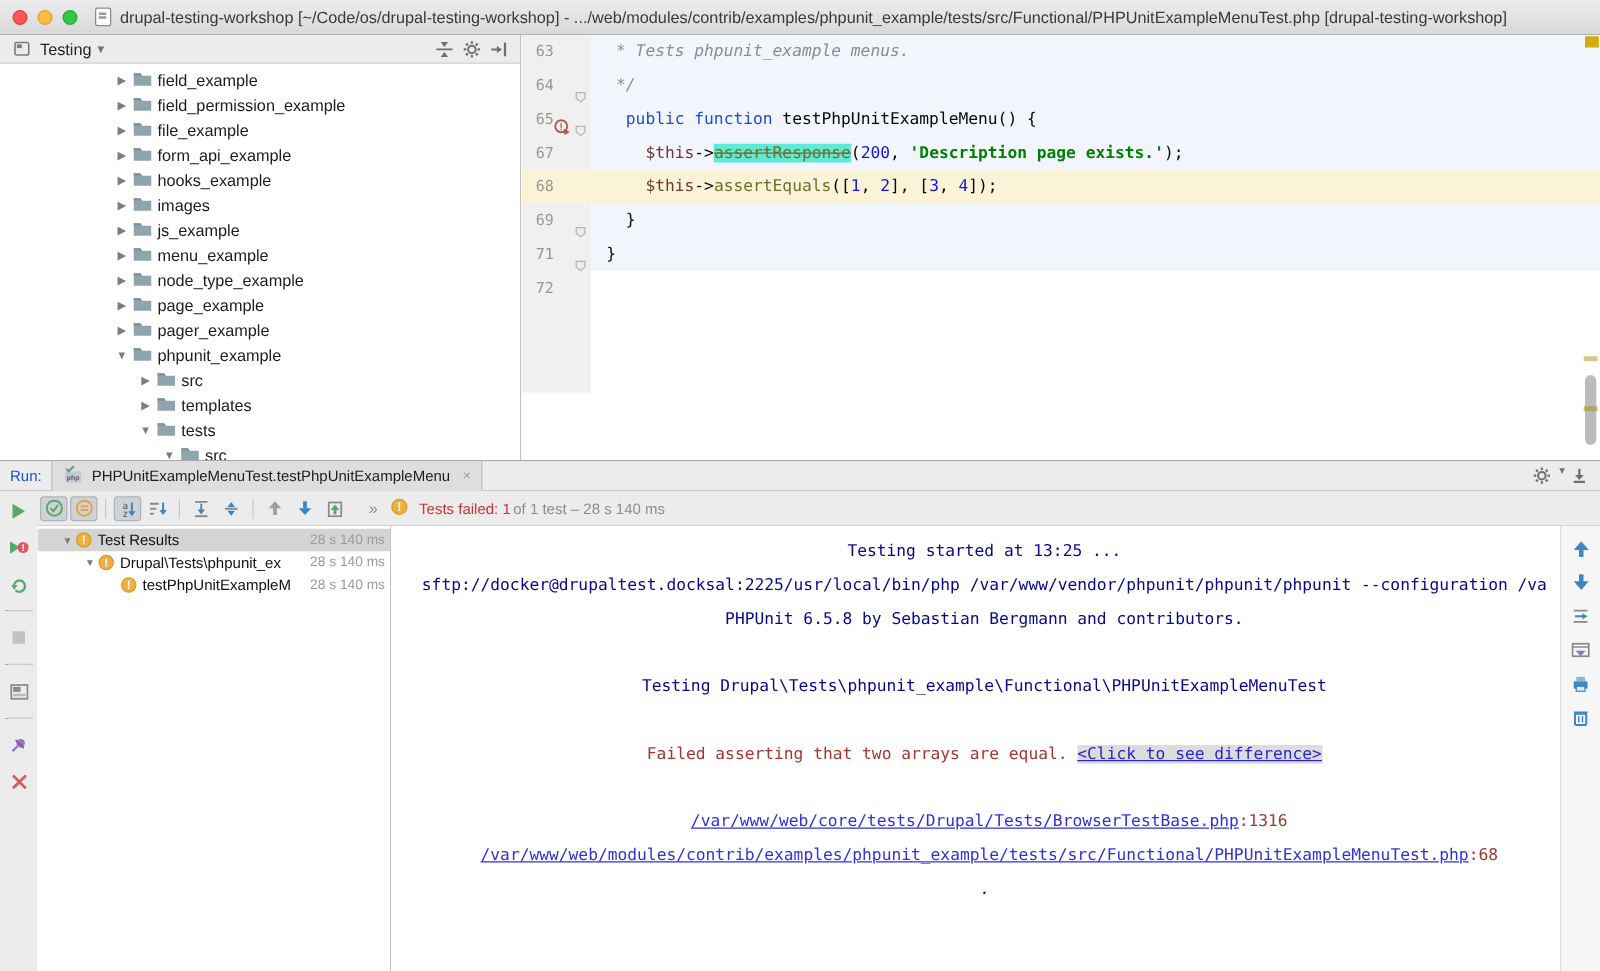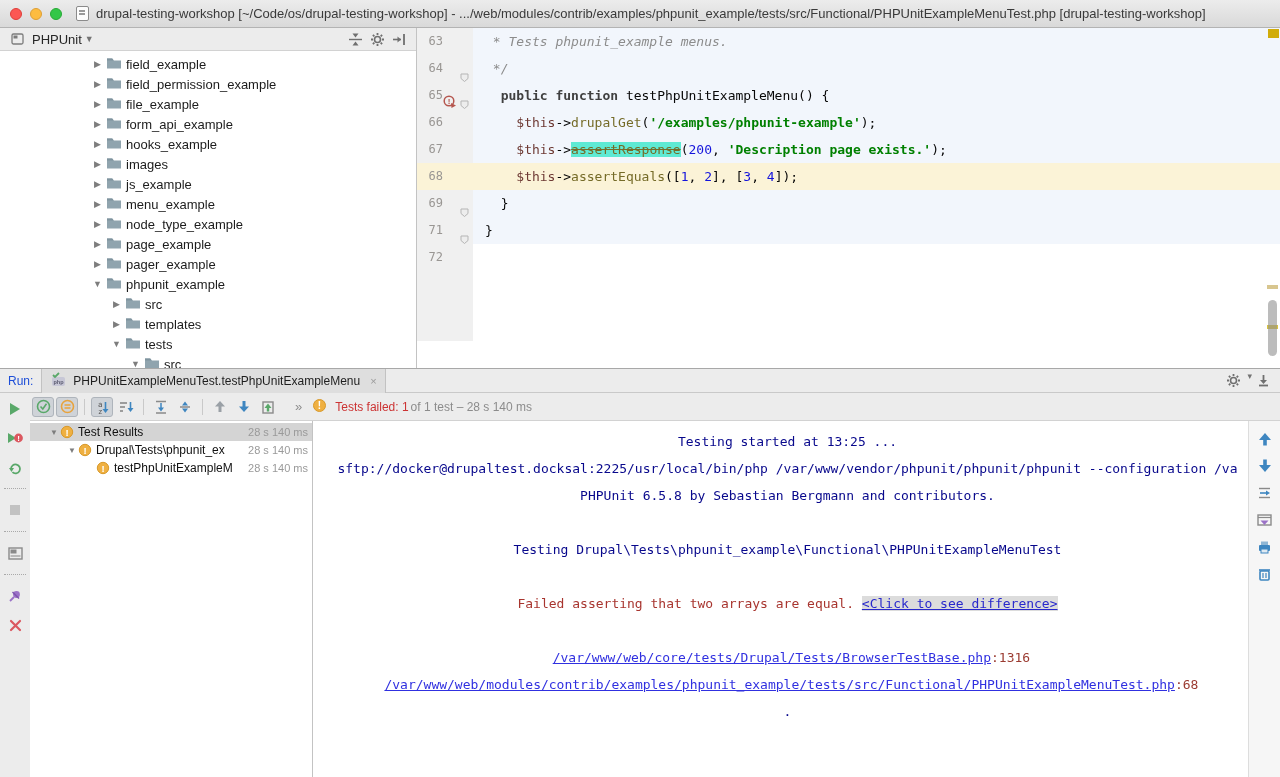--- a/index.html
+++ b/index.html
@@ -30,21 +30,21 @@
   
   .editor { flex:1; position:relative; font-family:"DejaVu Sans Mono", monospace; overflow:hidden; background:#fff;}
   .eline { display:flex; height:27px; line-height:27px; }
   .gut { width:56px; background:#f0f0f0; display:flex; flex:none; }
   .lnum { width:26px; text-align:right; color:#999693; font-size:12px; }
   .gslot { width:15px; position:relative; }
   .codearea { flex:1; background:#fff; font-size:13px; white-space:pre; padding-left:12px; color:#080808;}
   .eline.blue .codearea { background:#f2f6fc; }
   .eline.hl .codearea, .eline.hl .gut { background:#fbf3d7; }
   .c-com{ color:#8c8c8c; font-style:italic; }
-  .c-kw { color:#404040; font-weight:bold; }
+  .c-kw { color:#1d4ed8; font-weight:normal; }
   .c-var{ color:#6e3a34; }
   .c-fn { color:#756b28; }
   .c-fnd{ color:#756b28; background:#5eead4; text-decoration:line-through; }
   .c-str{ color:#008000; font-weight:bold; }
   .c-num{ color:#1414dc; }
   .fold-mark { position:absolute; left:2px; top:9px; }
   .runfail { position:absolute; left:0px; top:7px; width:13px; height:13px; cursor:pointer;}
   .stripe { position:absolute; top:0; right:0; width:14px; height:340px; }
   .stripe .ind { position:absolute; top:1px; right:1px; width:11px; height:9px; background:#d1ac0a; cursor:pointer;}
   .stripe .mark { position:absolute; left:1px; width:11px; height:4px; cursor:pointer;}
@@ -99,21 +99,21 @@
 
   <div class="main">
     <div class="project">
       <div class="proj-head">
         <span class="phicon">
           <svg width="14" height="14">
               <rect x="1" y="2" width="11" height="10" rx="1.5" fill="none" stroke="#7c7c7c" stroke-width="1.3"></rect>
               <rect x="2.5" y="3.5" width="4" height="3" fill="#7c7c7c"></rect>
             </svg>
         </span>
-        <span style="margin-left:4px">PHPUnit</span>
+        <span style="margin-left:4px">Testing</span>
         <span class="caret">▼</span>
         <span class="grow"></span>
         <span id="proj-head-icons" style="display:flex">
             <span class="ibtn">
               <svg width="15" height="13">
                 <line x1="1" y1="6.5" x2="14" y2="6.5" stroke="#6f6f6f" stroke-width="1.4"></line>
                 <polygon points="4.5,0.5 10.5,0.5 7.5,4.5" fill="#6f6f6f"></polygon>
                 <polygon points="4.5,12.5 10.5,12.5 7.5,8.5" fill="#6f6f6f"></polygon>
               </svg>
             </span>
@@ -305,28 +305,20 @@
                     <polygon points="8,8 13,10.5 8.5,13" fill="#b5564e"></polygon>
                   </svg></span>
               </span>
               <span class="gslot">
                 <span class="fold-mark"><svg width="9" height="10">
                     <path d="M1,1 h7 v4.5 L4.5,8.5 L1,5.5 z" fill="#ededed" stroke="#b5b5b5"></path>
                   </svg></span>
               </span>
             </span>
             <span class="codearea"><span class="c-pln">  </span><span class="c-kw">public function</span><span class="c-pln"> testPhpUnitExampleMenu() {</span></span>
-          </div>
-          <div class="eline blue">
-            <span class="gut">
-              <span class="lnum">66</span>
-              <span class="gslot"></span>
-              <span class="gslot"></span>
-            </span>
-            <span class="codearea"><span class="c-pln">    </span><span class="c-var">$this</span><span class="c-pln">-&gt;</span><span class="c-fn">drupalGet</span><span class="c-pln">(</span><span class="c-str">'/examples/phpunit-example'</span><span class="c-pln">);</span></span>
           </div>
           <div class="eline blue">
             <span class="gut">
               <span class="lnum">67</span>
               <span class="gslot"></span>
               <span class="gslot"></span>
             </span>
             <span class="codearea"><span class="c-pln">    </span><span class="c-var">$this</span><span class="c-pln">-&gt;</span><span class="c-fnd">assertResponse</span><span class="c-pln">(</span><span class="c-num">200</span><span class="c-pln">, </span><span class="c-str">'Description page exists.'</span><span class="c-pln">);</span></span>
           </div>
           <div class="eline blue hl">

